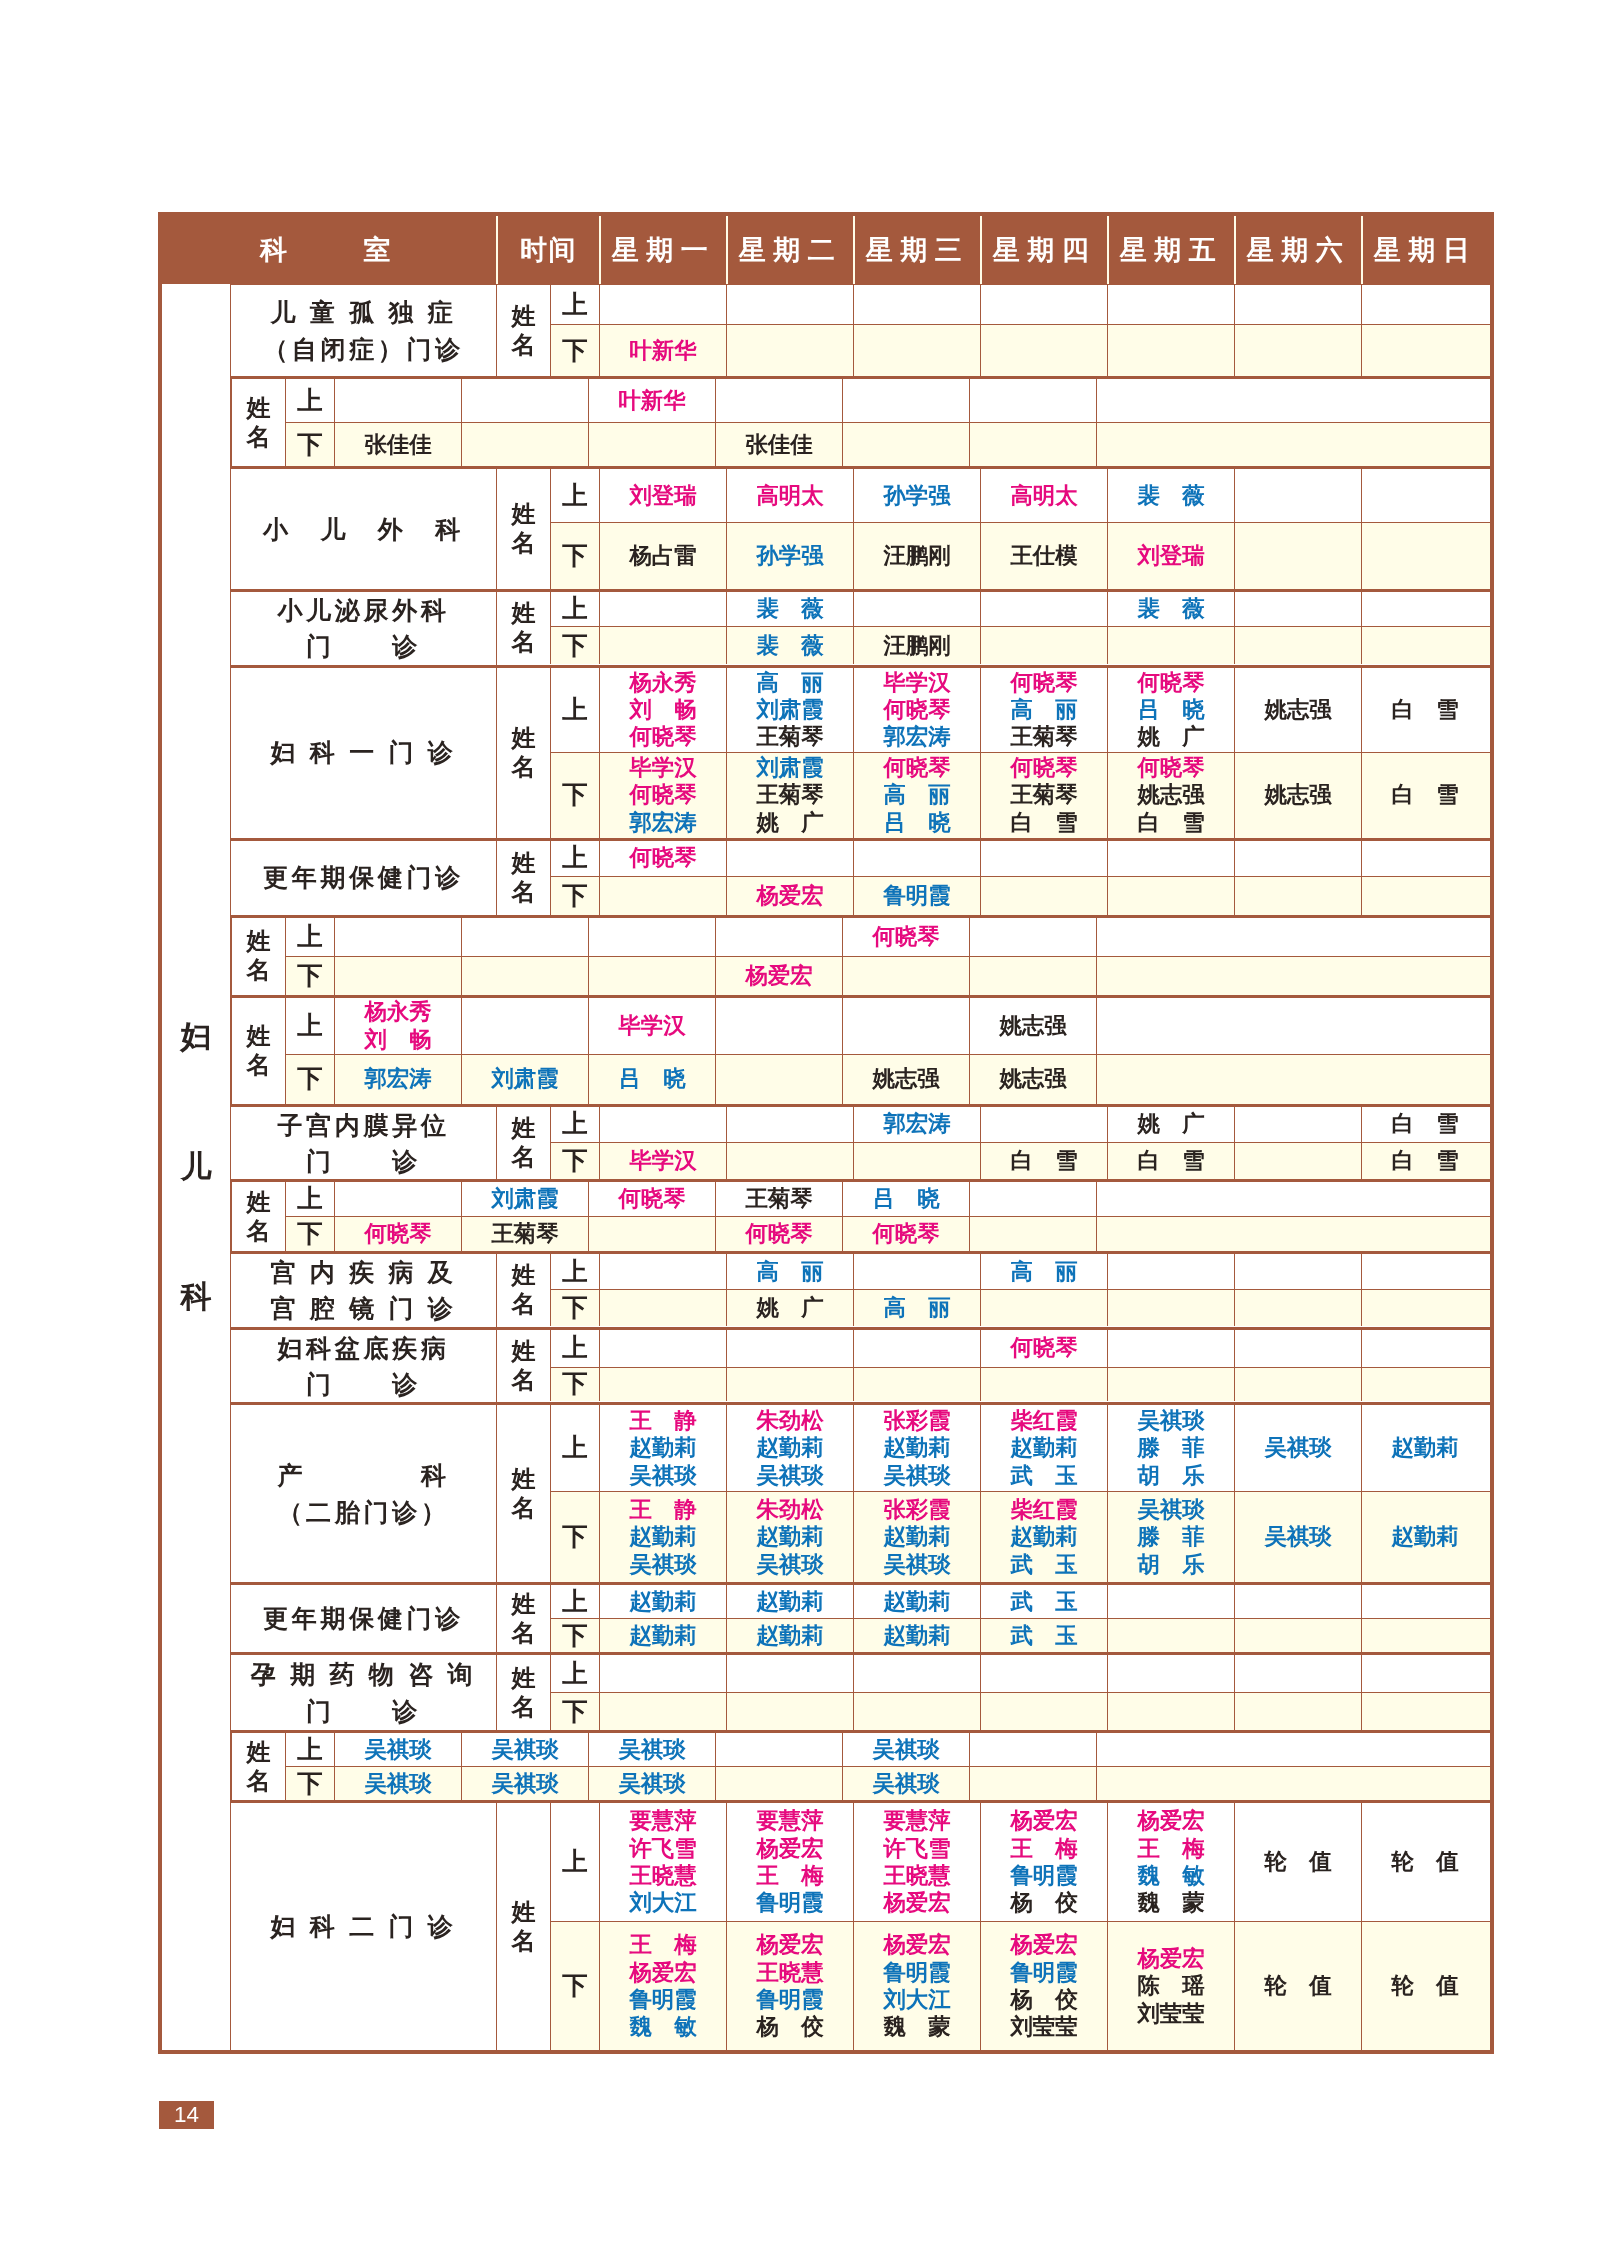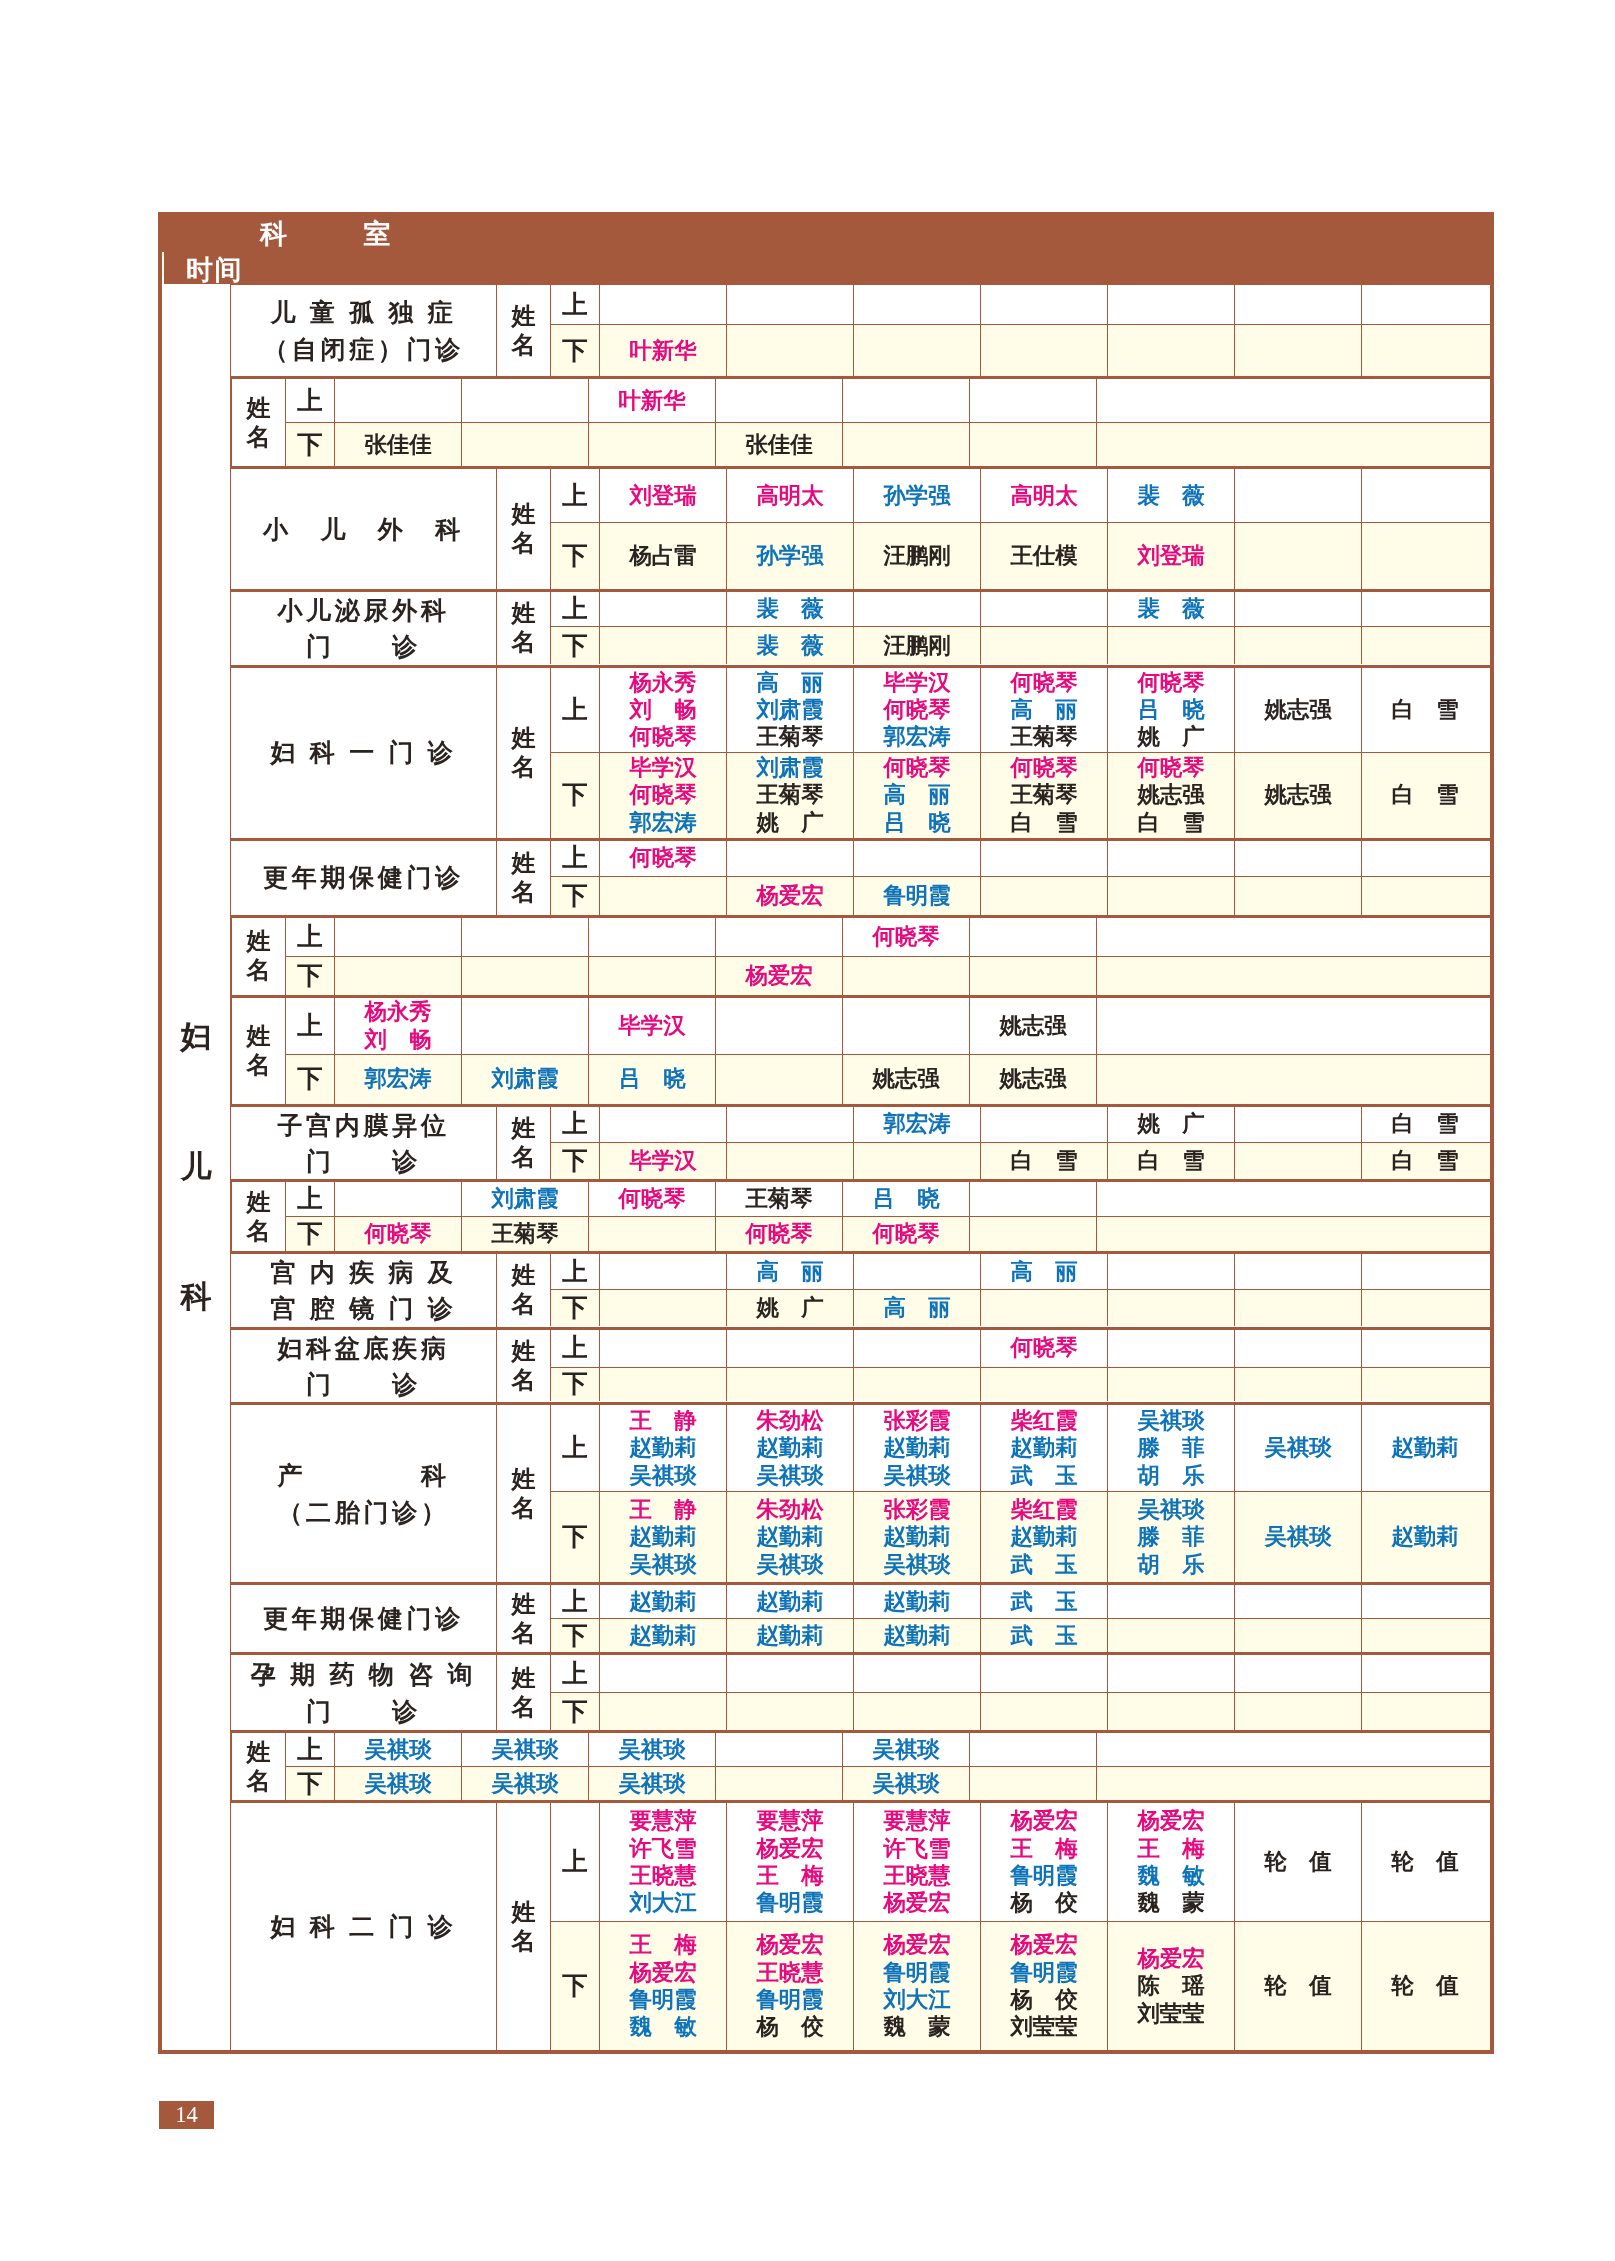--- a/index.html
+++ b/index.html
@@ -11,21 +11,21 @@
   body{background:#ffffff;font-family:"Liberation Sans","DejaVu Sans",sans-serif;}
   .page{position:relative;width:1616px;height:2261px;background:#ffffff;overflow:hidden;}
 
   .schedule{
     position:absolute;left:158px;top:212px;width:1336px;
     border:4.5px solid var(--brown);
     background:#ffffff;
   }
 
   
-  .thead{display:flex;height:68px;background:var(--brown);flex-direction:column;}
+  .thead{display:flex;height:68px;background:var(--brown);}
   .th{
     display:flex;align-items:center;justify-content:center;
     color:#ffffff;font-size:27px;font-weight:700;letter-spacing:7.5px;
     height:100%;
   }
   .th + .th{border-left:2.2px solid var(--cream);}
   .th.dept-h{width:334px;}
   .th.time-h{width:103px;letter-spacing:1.5px;}
   .th.day-h{width:127px;}
 
@@ -69,21 +69,21 @@
     display:flex;flex-direction:column;align-items:center;justify-content:center;
     overflow:hidden;
   }
   .doc{font-size:22.4px;font-weight:700;line-height:1.22;white-space:pre;}
 
   .pagenum{
     position:absolute;left:159px;top:2101px;width:55px;height:28px;
     background:var(--brown);display:flex;align-items:center;justify-content:center;
   }
   .pagenum span{
-    color:#ffffff;font-size:22.4px;font-family:Liberation Serif, serif;
+    color:#ffffff;font-size:22.4px;font-family:Liberation Sans, sans-serif;
   }
 </style>
 </head>
 <body>
 
 <div class="page">
   <div class="schedule">
     <div class="thead" id="thead">
         <div class="th dept-h">科　　室</div>
         <div class="th time-h">时间</div>

